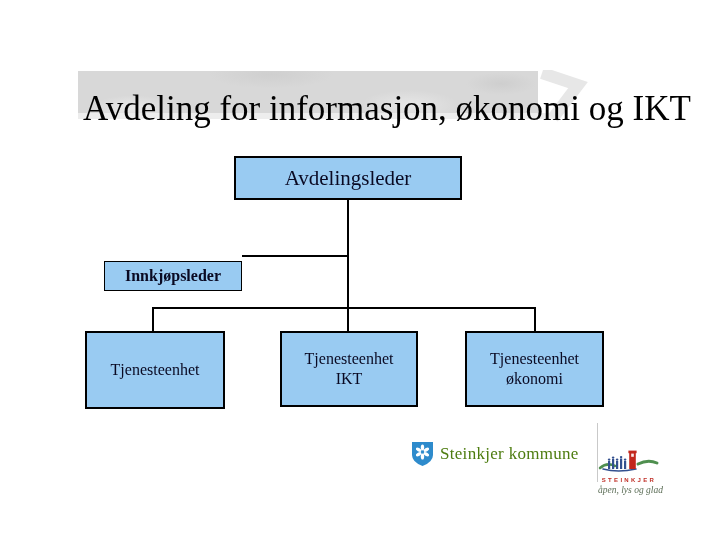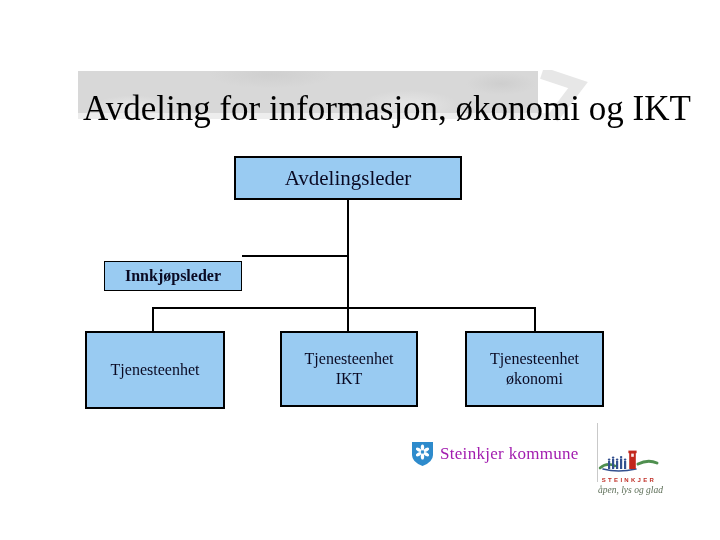--- a/index.html
+++ b/index.html
@@ -34,21 +34,21 @@
   .cl-root-drop{left:347px;top:200px;width:2px;height:108px;}
   .cl-staff{left:242px;top:255px;width:106px;height:2px;}
   .cl-main{left:152px;top:307px;width:384px;height:2px;}
   .cl-stub-left{left:152px;top:307px;width:2px;height:24px;}
   .cl-stub-mid{left:347px;top:307px;width:2px;height:24px;}
   .cl-stub-right{left:534px;top:307px;width:2px;height:24px;}
 
   
   .shield{position:absolute;left:411px;top:441px;}
   .kommune-text{position:absolute;left:440px;top:443px;font-size:17px;line-height:22px;
-    color:#a21caf;letter-spacing:.3px;white-space:nowrap;}
+    color:#4d7c0f;letter-spacing:.3px;white-space:nowrap;}
   .footer-divider{position:absolute;left:597px;top:423px;width:1px;height:59px;background:#c9c9c9;}
   .citylogo{position:absolute;left:598px;top:448px;width:62px;height:58px;text-align:center;}
   .citylogo-art{display:block;margin:0 auto;}
   .citylogo-name{font-family:"Liberation Sans","DejaVu Sans",sans-serif;font-size:6px;font-weight:bold;
     letter-spacing:2.3px;color:#c03028;margin-top:1px;white-space:nowrap;}
   .citylogo-slogan{font-style:italic;font-size:9.5px;color:#5c6e57;margin-top:2px;white-space:nowrap;}
 </style>
 </head>
 <body>
 

